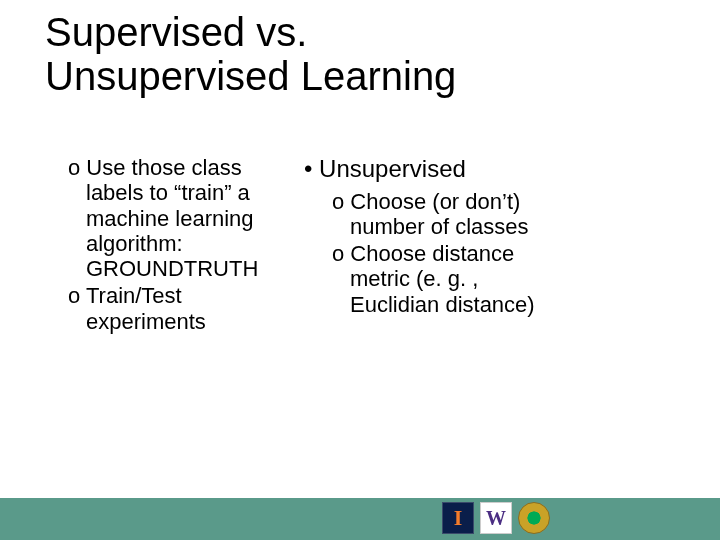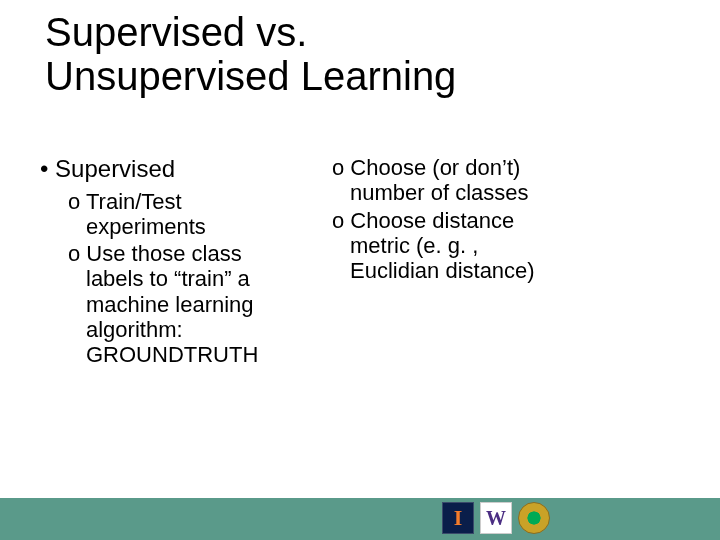--- a/index.html
+++ b/index.html
@@ -125,28 +125,28 @@
 </head>
 <body>
 
 <div class="slide">
 
   <div class="title">Supervised vs. Unsupervised Learning</div>
 
   <div class="body">
 
     <div class="col">
-      <div class="head">Supervised</div>
       <div class="sub">
+        <div class="sub-item">Use those class labels to “train” a machine learning algorithm: GROUNDTRUTH</div>
         <div class="sub-item">Train/Test experiments</div>
-        <div class="sub-item">Use those class labels to “train” a machine learning algorithm: GROUNDTRUTH</div>
       </div>
     </div>
 
     <div class="col col-right">
+      <div class="head">Unsupervised</div>
       <div class="sub">
         <div class="sub-item">Choose (or don’t) number of classes</div>
         <div class="sub-item">Choose distance metric (e. g. , Euclidian distance)</div>
       </div>
     </div>
 
   </div>
 
   <div class="pagenum">10</div>
 

